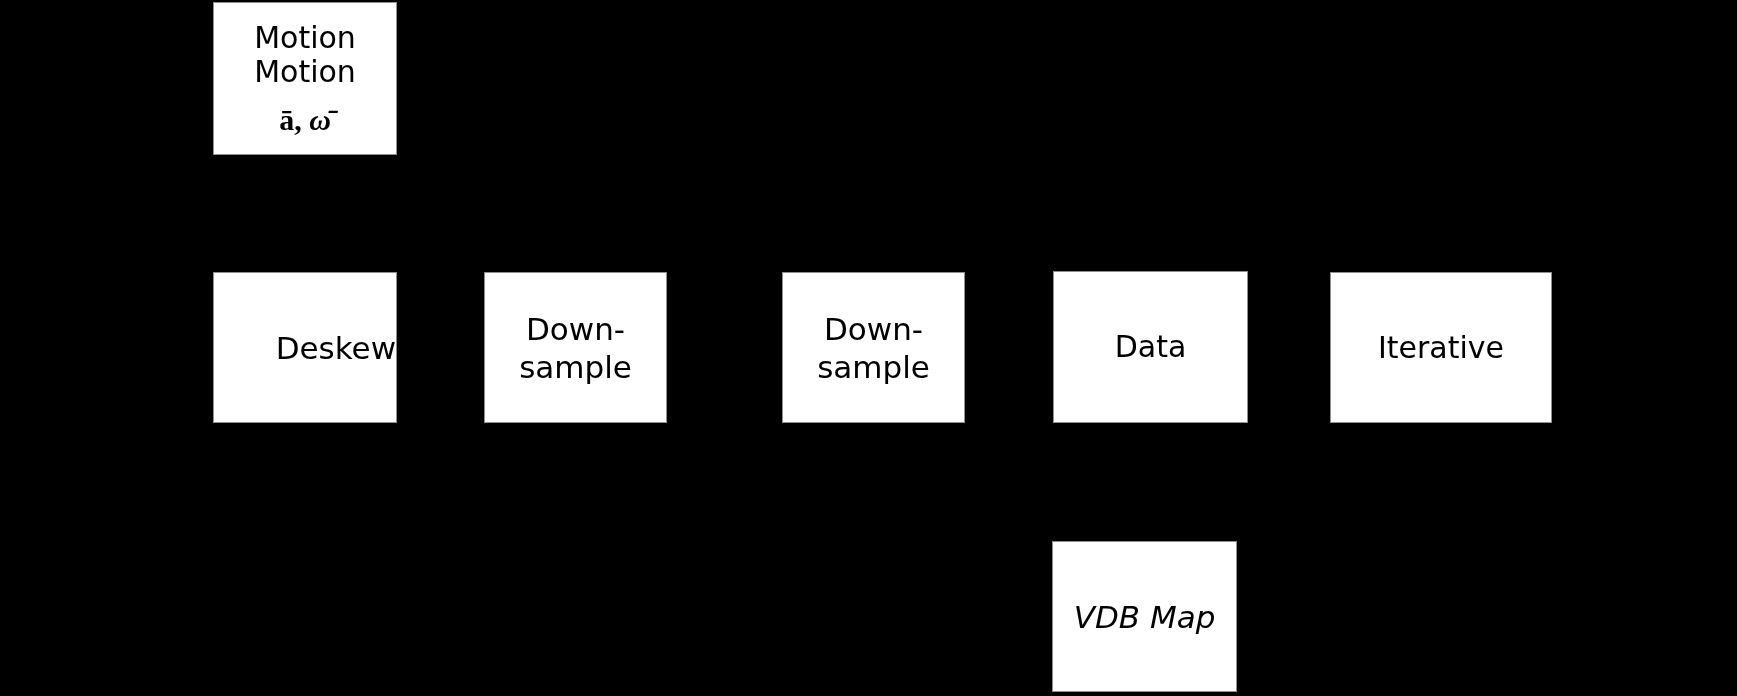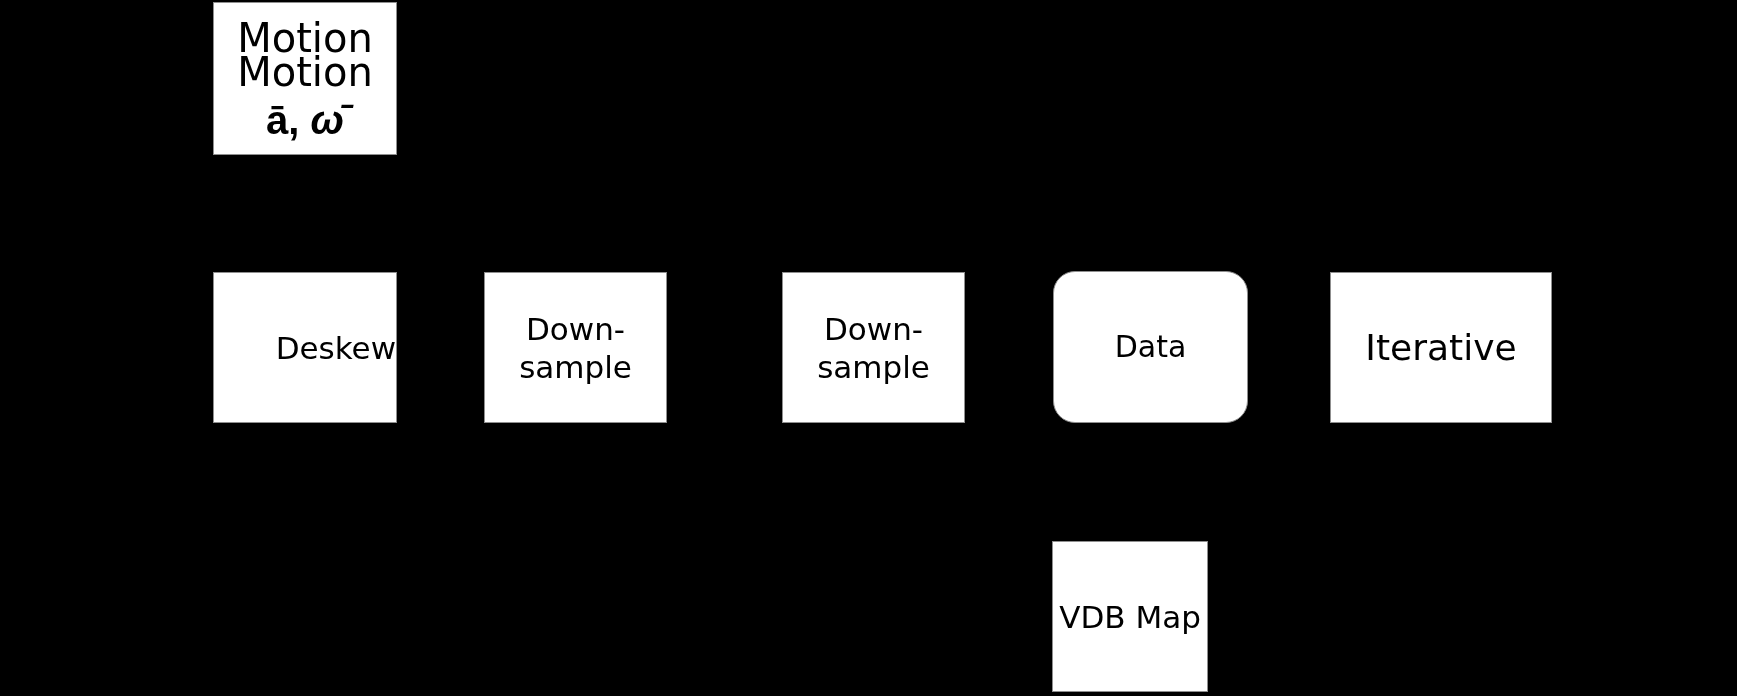--- a/index.html
+++ b/index.html
@@ -23,29 +23,29 @@
     color: #000000;
     display: flex;
     flex-direction: column;
     align-items: center;
     justify-content: center;
     text-align: center;
     font-size: 31px;
     line-height: 38px;
   }
   
-  .node.motion-model   { left: 213px;  top: 2px;   width: 184px; height: 153px; font-size: 40px; line-height: 34px; }
+  .node.motion-model   { left: 213px;  top: 2px;   width: 184px; height: 153px; font-size: 30px; line-height: 34px; }
   .node.deskew         { left: 213px;  top: 272px; width: 184px; height: 151px; align-items: flex-end; }
   .node.downsample-1   { left: 484px;  top: 272px; width: 183px; height: 151px; }
   .node.downsample-2   { left: 782px;  top: 272px; width: 183px; height: 151px; }
-  .node.data-assoc     { left: 1053px; top: 271px; width: 195px; height: 152px; font-size: 30px; border-radius: 22px; }
-  .node.iterative-opt  { left: 1330px; top: 272px; width: 222px; height: 151px; font-size: 36px; }
-  .node.vdb-map        { left: 1052px; top: 541px; width: 156px; height: 151px; }
+  .node.data-assoc     { left: 1053px; top: 271px; width: 195px; height: 152px; font-size: 30px; }
+  .node.iterative-opt  { left: 1330px; top: 272px; width: 222px; height: 151px; font-size: 30px; }
+  .node.vdb-map        { left: 1052px; top: 541px; width: 185px; height: 151px; font-style: italic; }
   .math-line {
-    font-family: Liberation Sans, sans-serif;
+    font-family: Liberation Serif, serif;
     font-weight: bold;
     margin-top: 14px;
   }
   .math-omega {
     font-style: italic;
   }
 </style>
 </head>
 <body>
 

